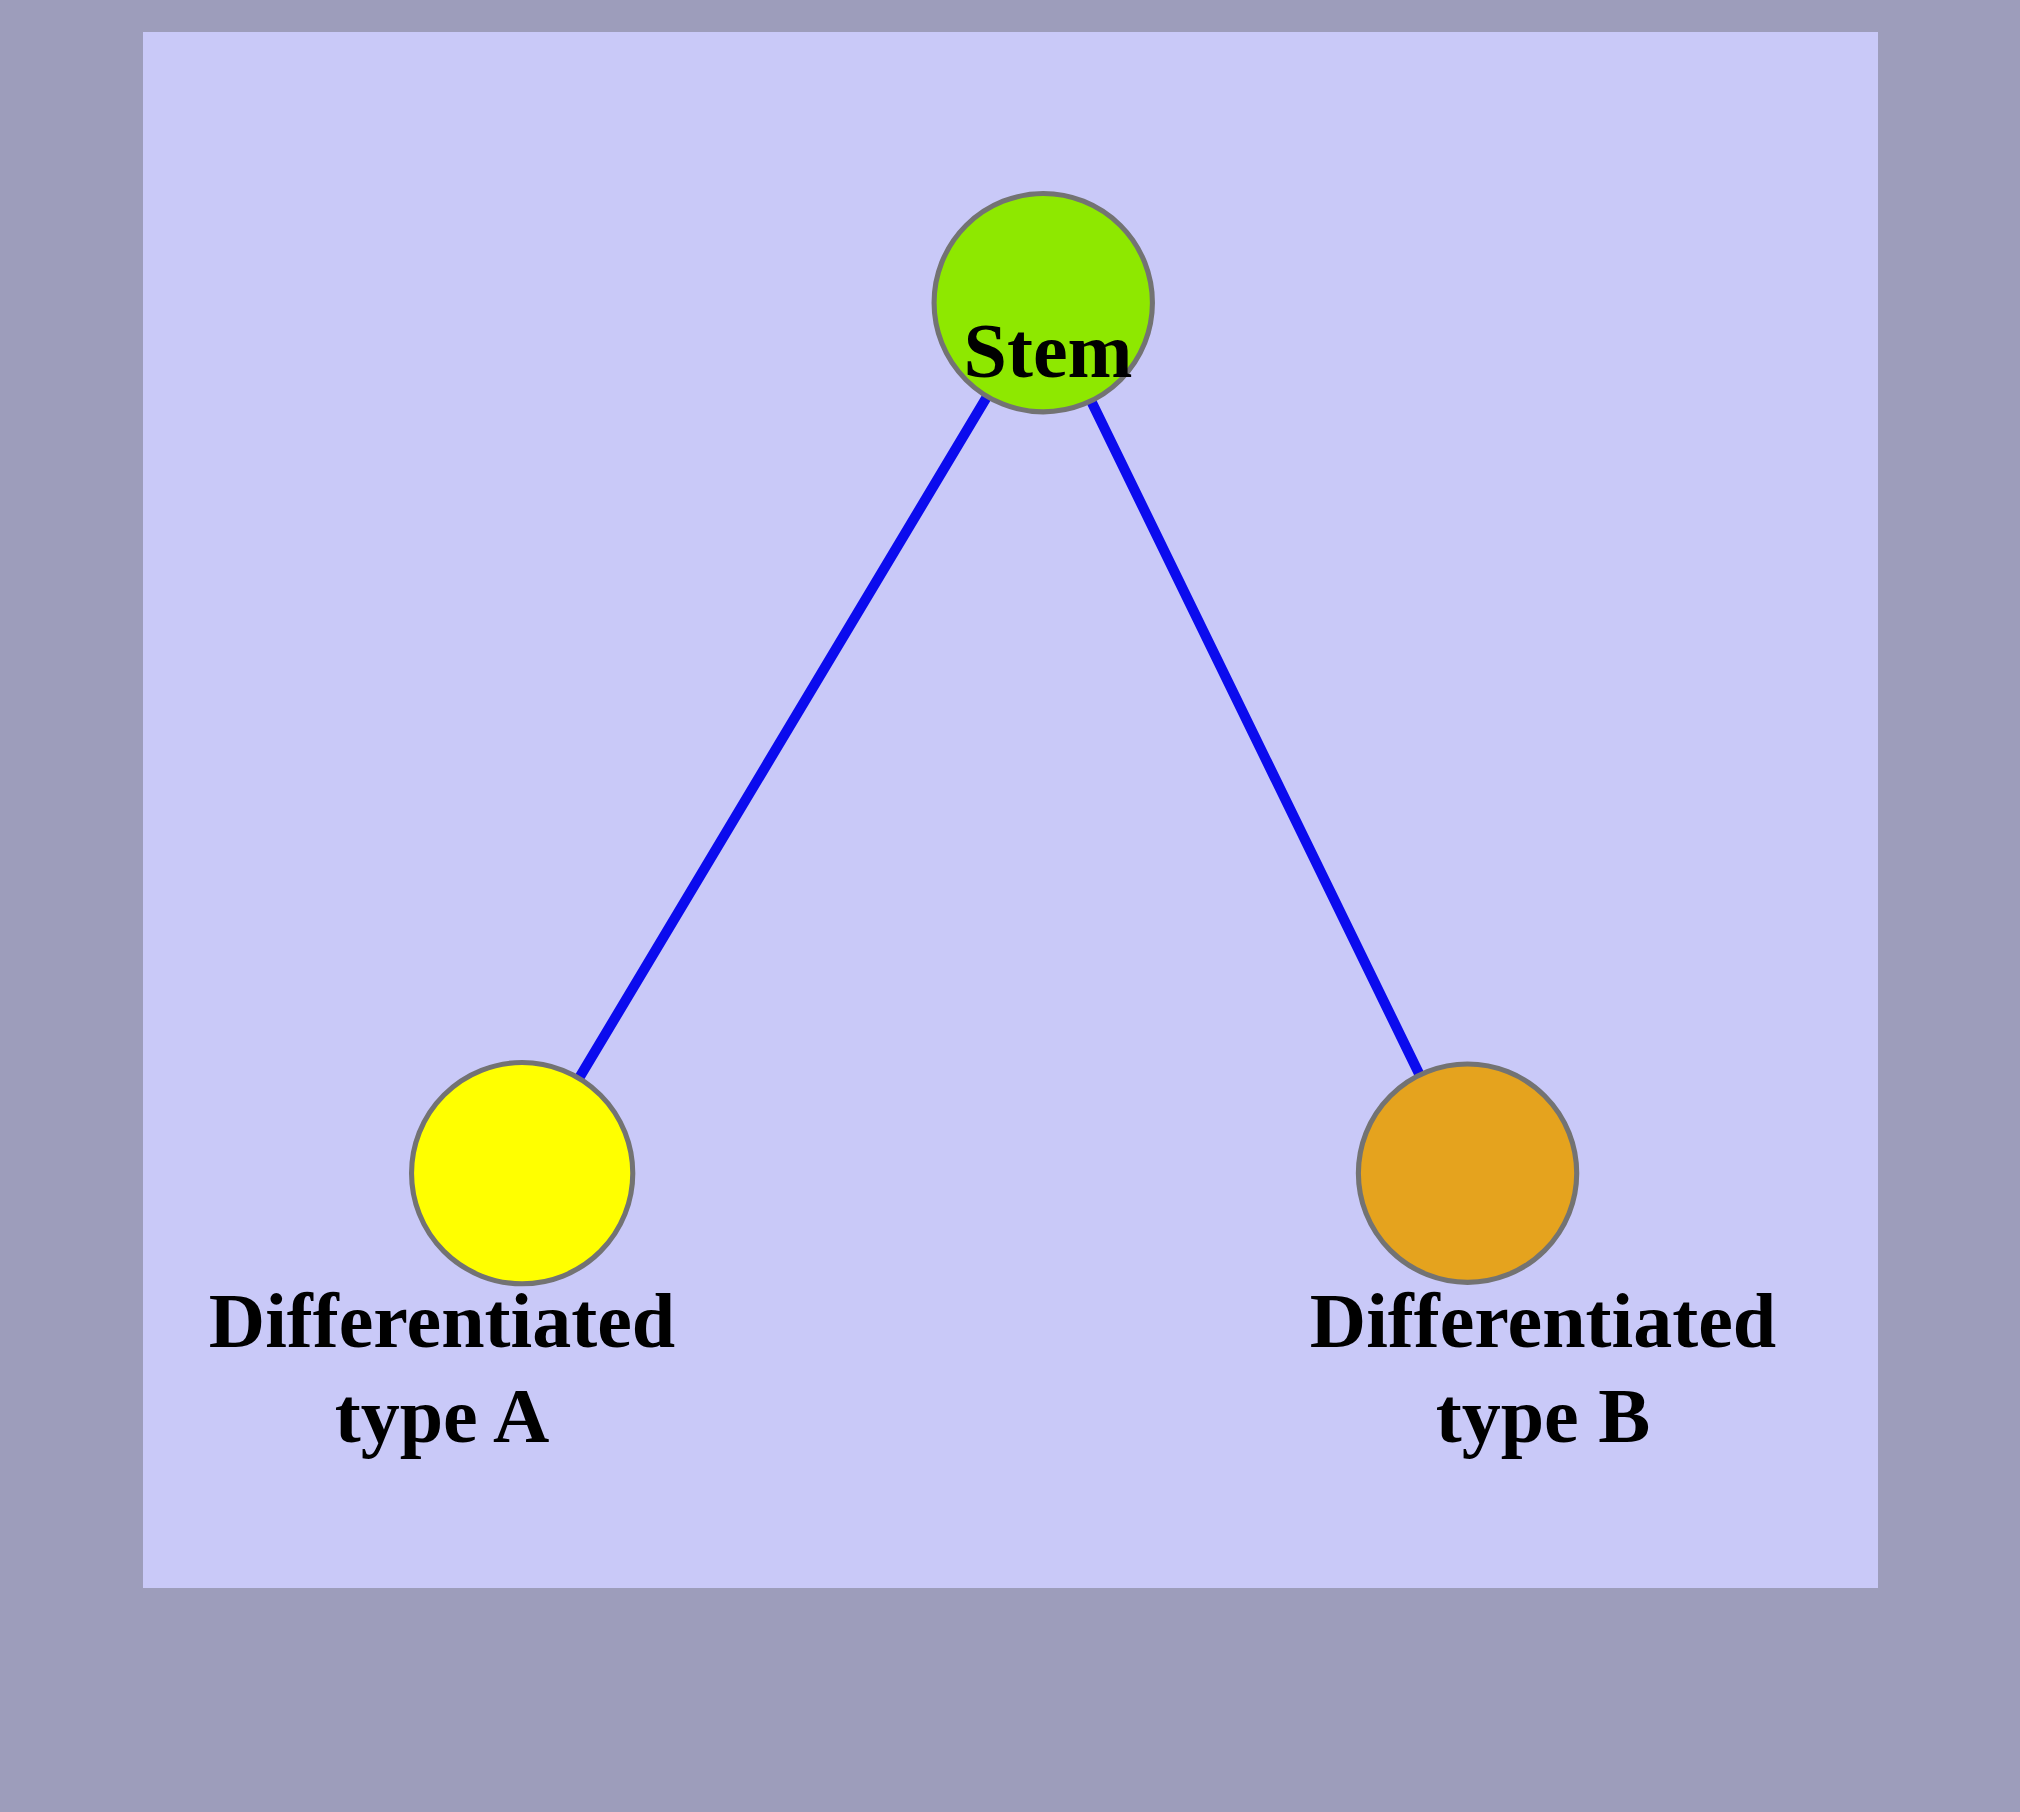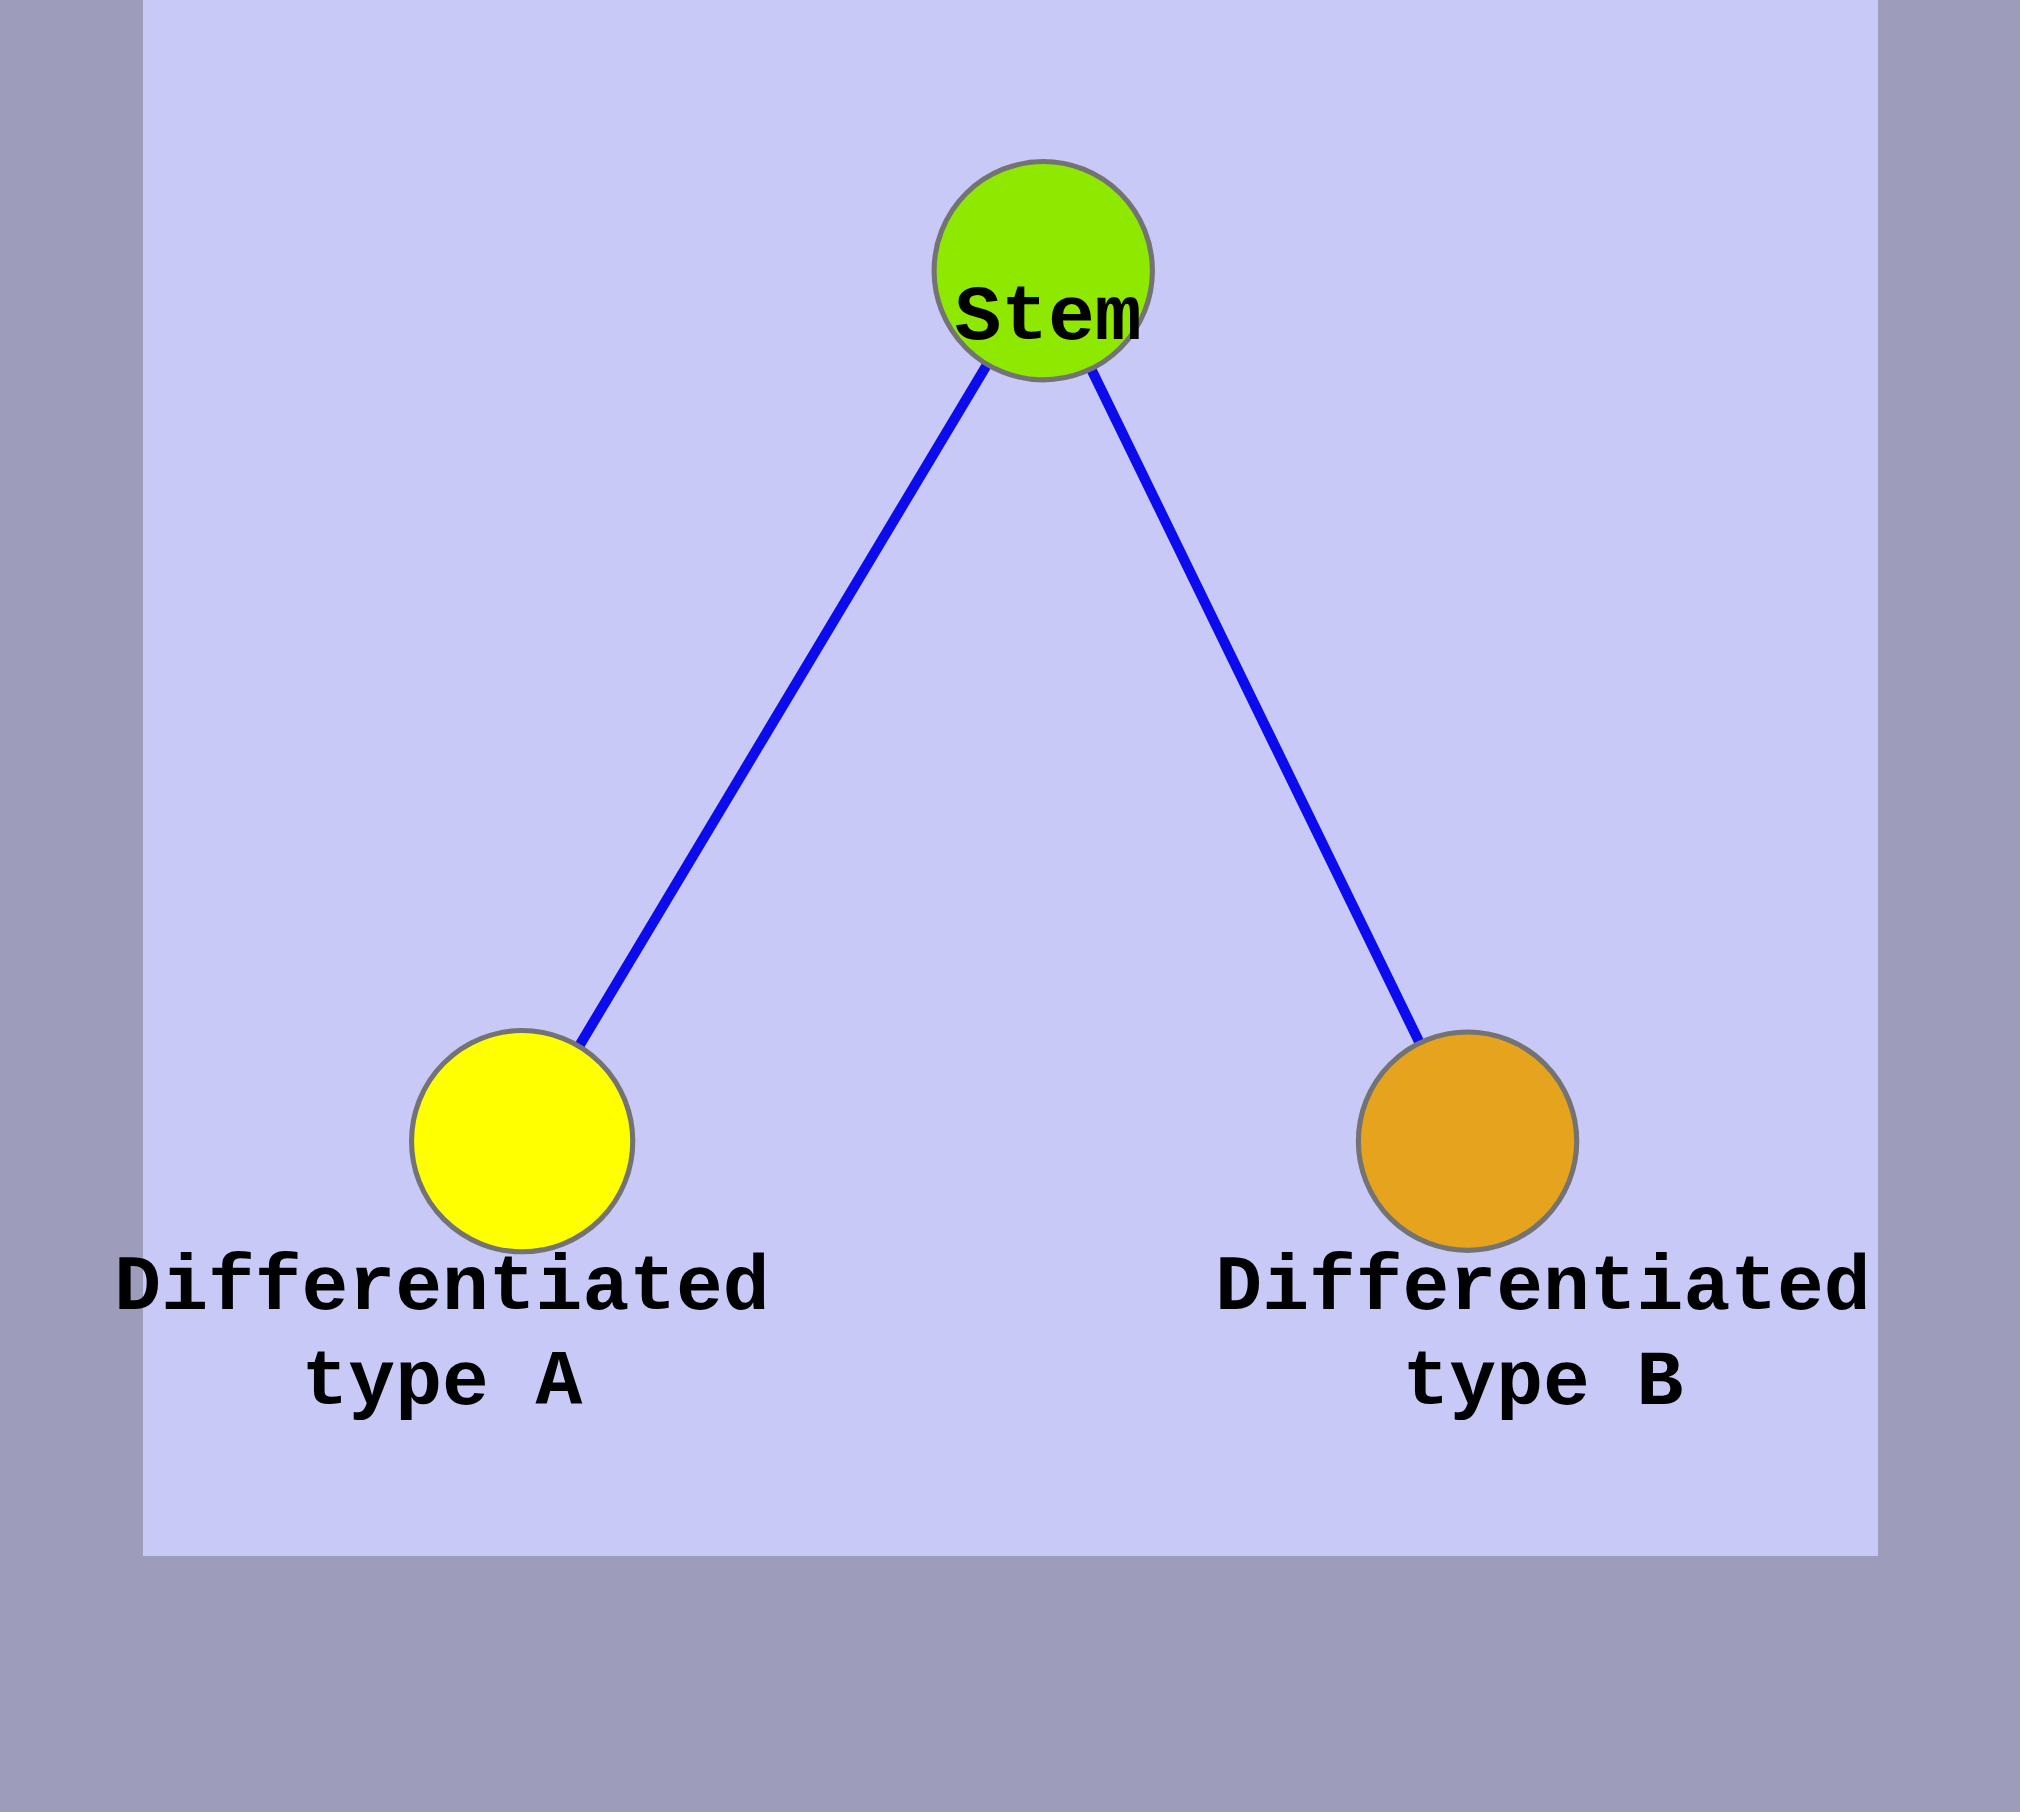--- a/index.html
+++ b/index.html
@@ -5,21 +5,22 @@
   html, body {
     margin: 0;
     padding: 0;
     background: #9d9dbb;
   }
   .canvas {
     position: relative;
     width: 2021px;
     height: 1556px;
     overflow: hidden;
-    font-family: Liberation Mono, monospace;
+    font-family: Liberation Serif, serif;
+    margin-top: 32px;
   }
   .graph-svg {
     position: absolute;
     inset: 0;
     width: 100%;
     height: 100%;
     display: block;
   }
   .edge-line {
     fill: none;

